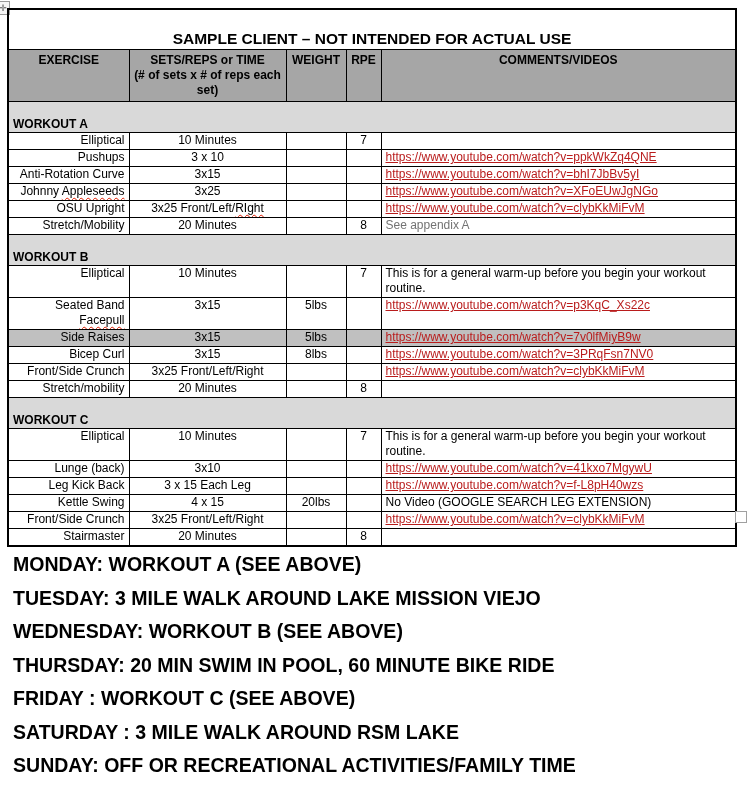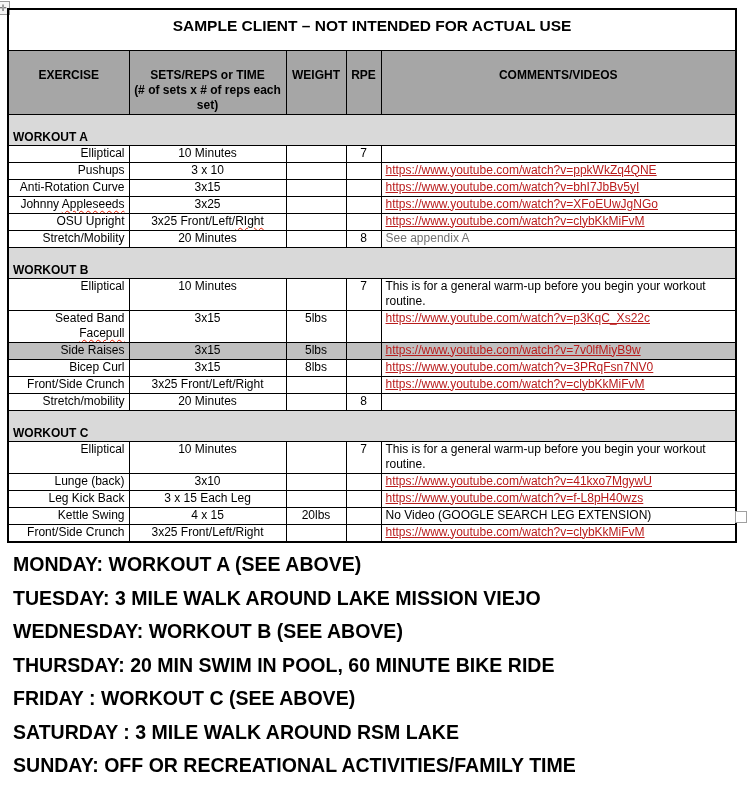--- a/index.html
+++ b/index.html
@@ -15,25 +15,25 @@
   
   .resize-handle { position:absolute; left:735px; top:511px; width:12px; height:12px;
                    border:1px solid #a0a0a0; background:#fff; }
 
   table.plan { position:absolute; left:7px; top:8px; width:728px;
                border-collapse:collapse; table-layout:fixed;
                border:2px solid #000; font-size:12px; }
   td { border:1px solid #000; padding:0 4px 1px 4px; line-height:15px;
        vertical-align:top; overflow:hidden; }
 
-  tr.title-row td { height:41px; text-align:center; font-weight:bold;
-                    font-size:15.5px; padding-top:7px; line-height:18px; }
+  tr.title-row td { height:30px; text-align:center; font-weight:bold;
+                    font-size:15.5px; padding-top:20px; line-height:18px; }
 
   tr.head-row td { height:52px; background:#a6a6a6; text-align:center;
-                   font-weight:bold; padding-top:17px; }
+                   font-weight:bold; padding-top:3px; }
   tr.head-row td .sub { font-weight:bold; }
 
   tr.section-row td { height:16px; background:#d9d9d9; font-weight:bold;
                       line-height:14px; padding-top:15px; }
 
   tr.x-row td { height:16px; }
   td.c-exercise { text-align:right; white-space:pre-line; }
   td.c-sets, td.c-weight, td.c-rpe { text-align:center; }
   td.c-comment { text-align:left; position:relative; }
 
@@ -203,20 +203,27 @@
           <td class="c-rpe"></td>
           <td class="c-comment">No Video (GOOGLE SEARCH LEG EXTENSION)</td>
         </tr>
         <tr class="x-row">
           <td class="c-exercise">Front/Side Crunch</td>
           <td class="c-sets">3x25 Front/Left/Right</td>
           <td class="c-weight"></td>
           <td class="c-rpe"></td>
           <td class="c-comment"><a class="vlink" href="#">https://www.youtube.com/watch?v=clybKkMiFvM</a></td>
         </tr>
+        <tr class="x-row">
+          <td class="c-exercise">Stairmaster</td>
+          <td class="c-sets">20 Minutes</td>
+          <td class="c-weight"></td>
+          <td class="c-rpe">8</td>
+          <td class="c-comment"></td>
+        </tr>
       </tbody>
   </table>
 
   <div class="resize-handle"></div>
 
   <div class="schedule">
       <div class="sched-line">MONDAY: WORKOUT A (SEE ABOVE)</div>
       <div class="sched-line">TUESDAY: 3 MILE WALK AROUND LAKE MISSION VIEJO</div>
       <div class="sched-line">WEDNESDAY: WORKOUT B (SEE ABOVE)</div>
       <div class="sched-line">THURSDAY: 20 MIN SWIM IN POOL, 60 MINUTE BIKE RIDE</div>

